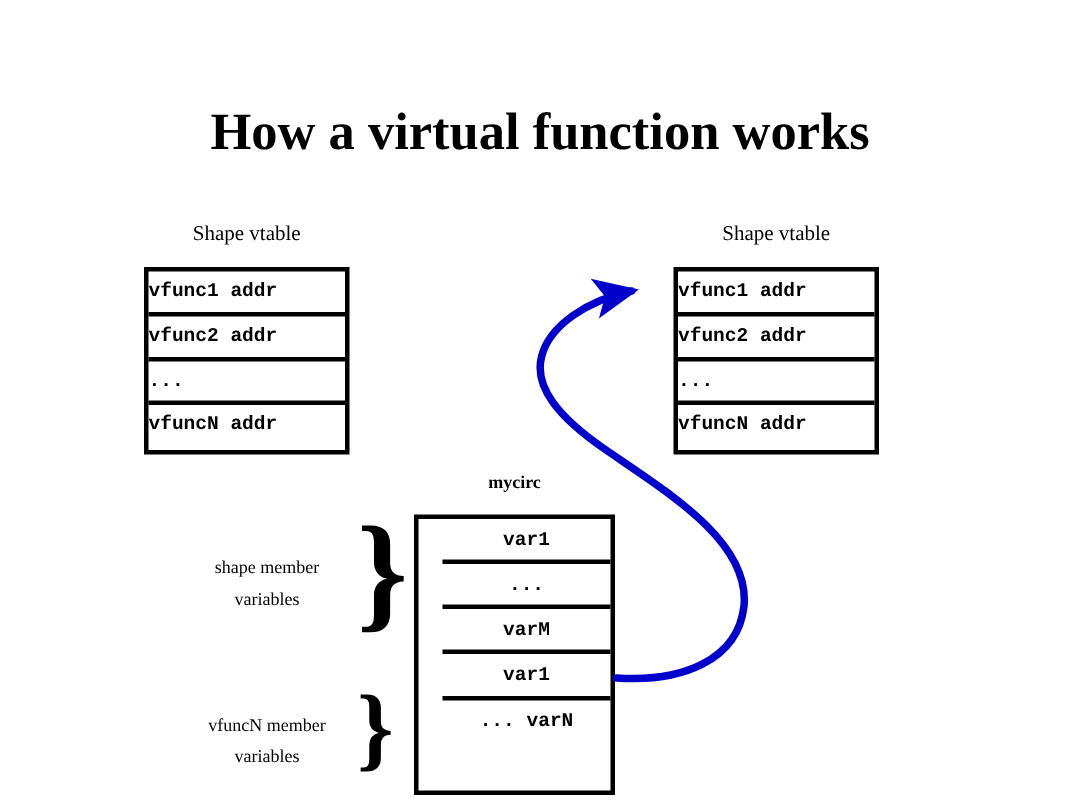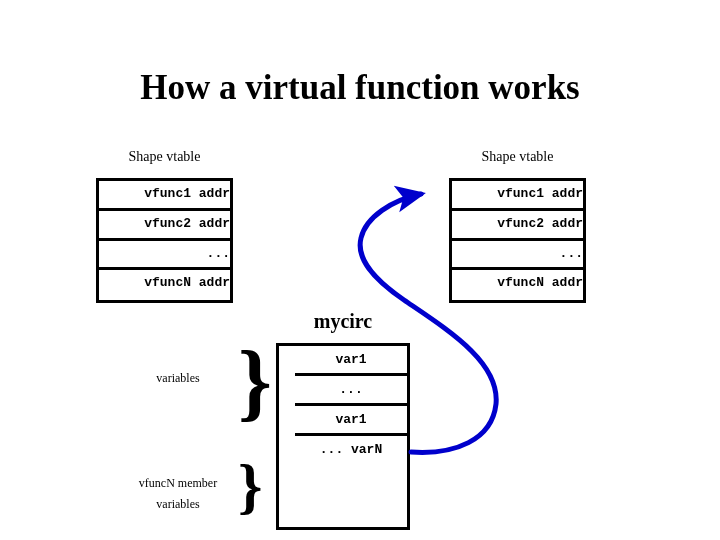--- a/index.html
+++ b/index.html
@@ -39,38 +39,38 @@
     line-height: 22px;
     color: #000000;
     white-space: nowrap;
     text-align: center;
   }
   #shape-caption { left: 96px;  top: 146px; width: 137px; }
   #circle-caption{ left: 449px; top: 146px; width: 137px; }
   #mycirc-caption{
     left: 276px; top: 310px; width: 134px;
     font-weight: bold;
-    font-size: 20px;
+    font-size: 12px;
   }
 
   
   .vtable {
     position: absolute;
     box-sizing: border-box;
     border: 3px solid #000000;
     background: #ffffff;
   }
   #shape-vtable  { left: 96px;  top: 178px; width: 137px; height: 125px; }
   #circle-vtable { left: 449px; top: 178px; width: 137px; height: 125px; }
 
   .vrow {
     box-sizing: border-box;
     height: 29.75px;
     line-height: 26px;
-    text-align: right;
+    text-align: left;
     font-family: "Liberation Mono", monospace;
     font-weight: bold;
     font-size: 13px;
     color: #000000;
     border-bottom: 3px solid #000000;
     white-space: pre;
     overflow: hidden;
   }
   .vrow.last { border-bottom: none; }
 
@@ -158,26 +158,28 @@
     <div class="vrow">vfunc2 addr</div>
     <div class="vrow">...</div>
     <div class="vrow last">vfuncN addr</div>
   </div>
 
   <div class="caption" id="mycirc-caption">mycirc</div>
 
   <div id="mycirc-box">
     <div class="mrow">var1</div>
     <div class="mrow">...</div>
+    <div class="mrow">varM</div>
     <div class="mrow">var1</div>
     <div class="mrow last">... varN</div>
   </div>
 
   <div class="brace" id="shape-brace">}</div>
   <div class="brace-label" id="shape-member-label">
+    <div>shape member</div>
     <div>variables</div>
   </div>
 
   <div class="brace" id="circle-brace">}</div>
   <div class="brace-label" id="circle-member-label">
     <div>vfuncN member</div>
     <div>variables</div>
   </div>
 
   <svg id="pointer-svg" viewBox="0 0 720 540">

